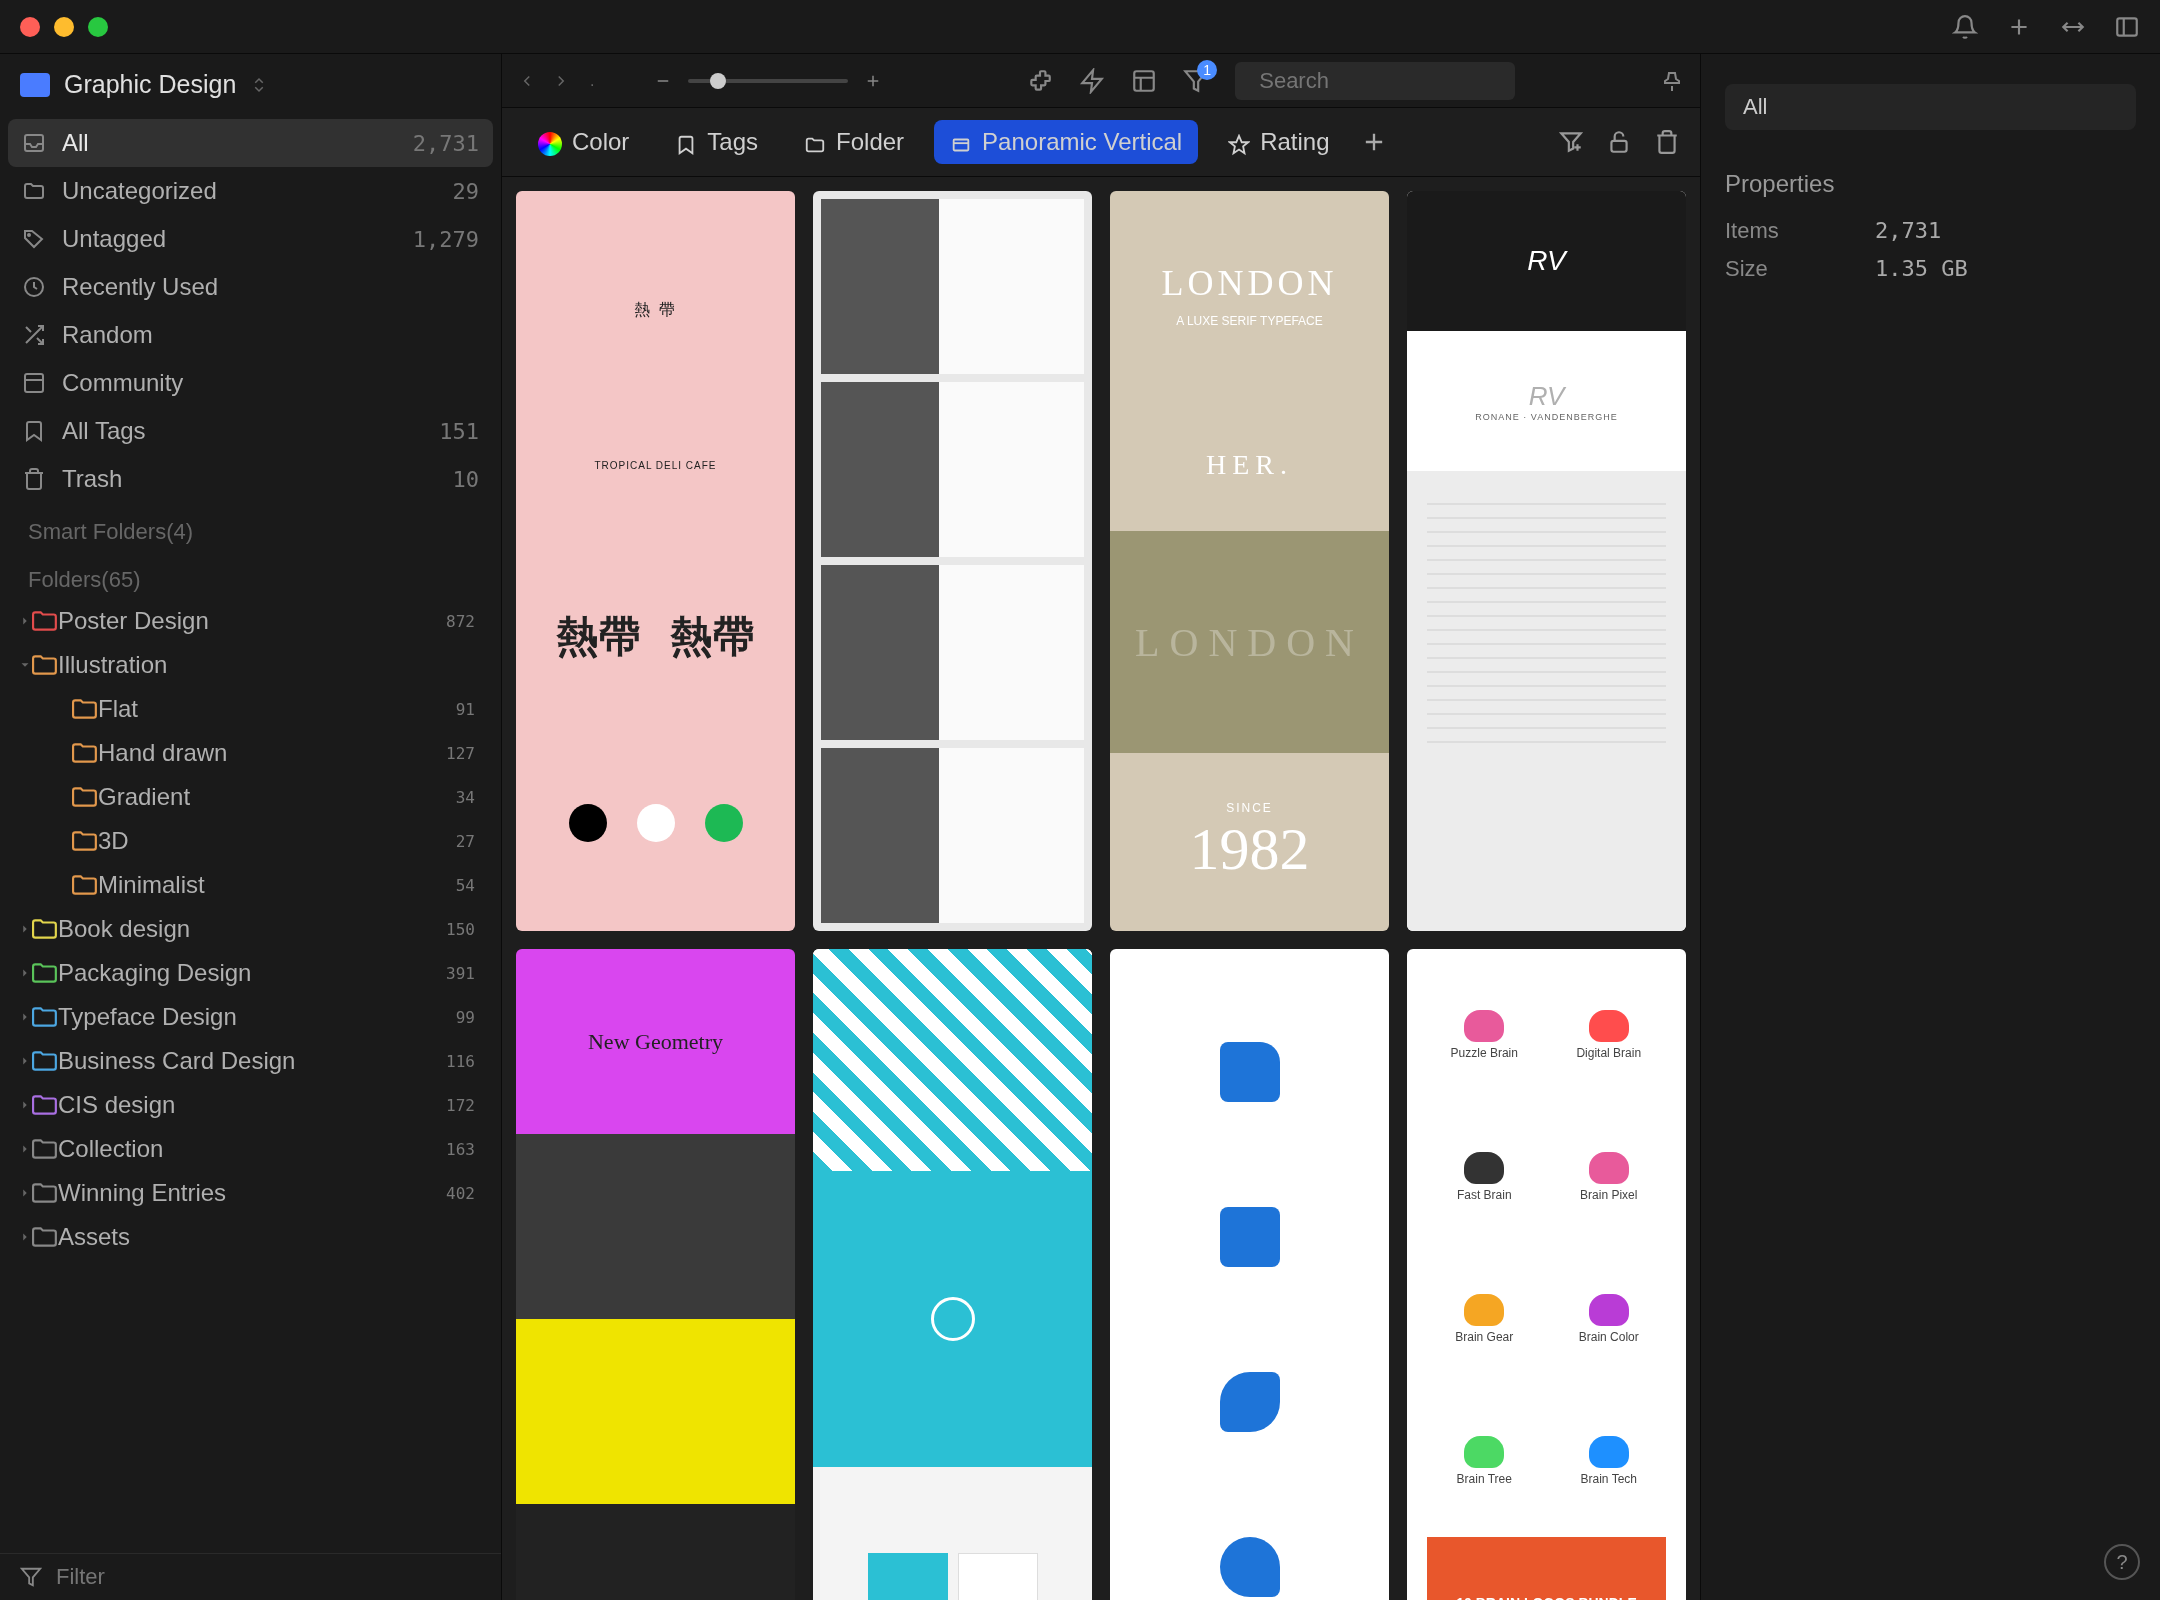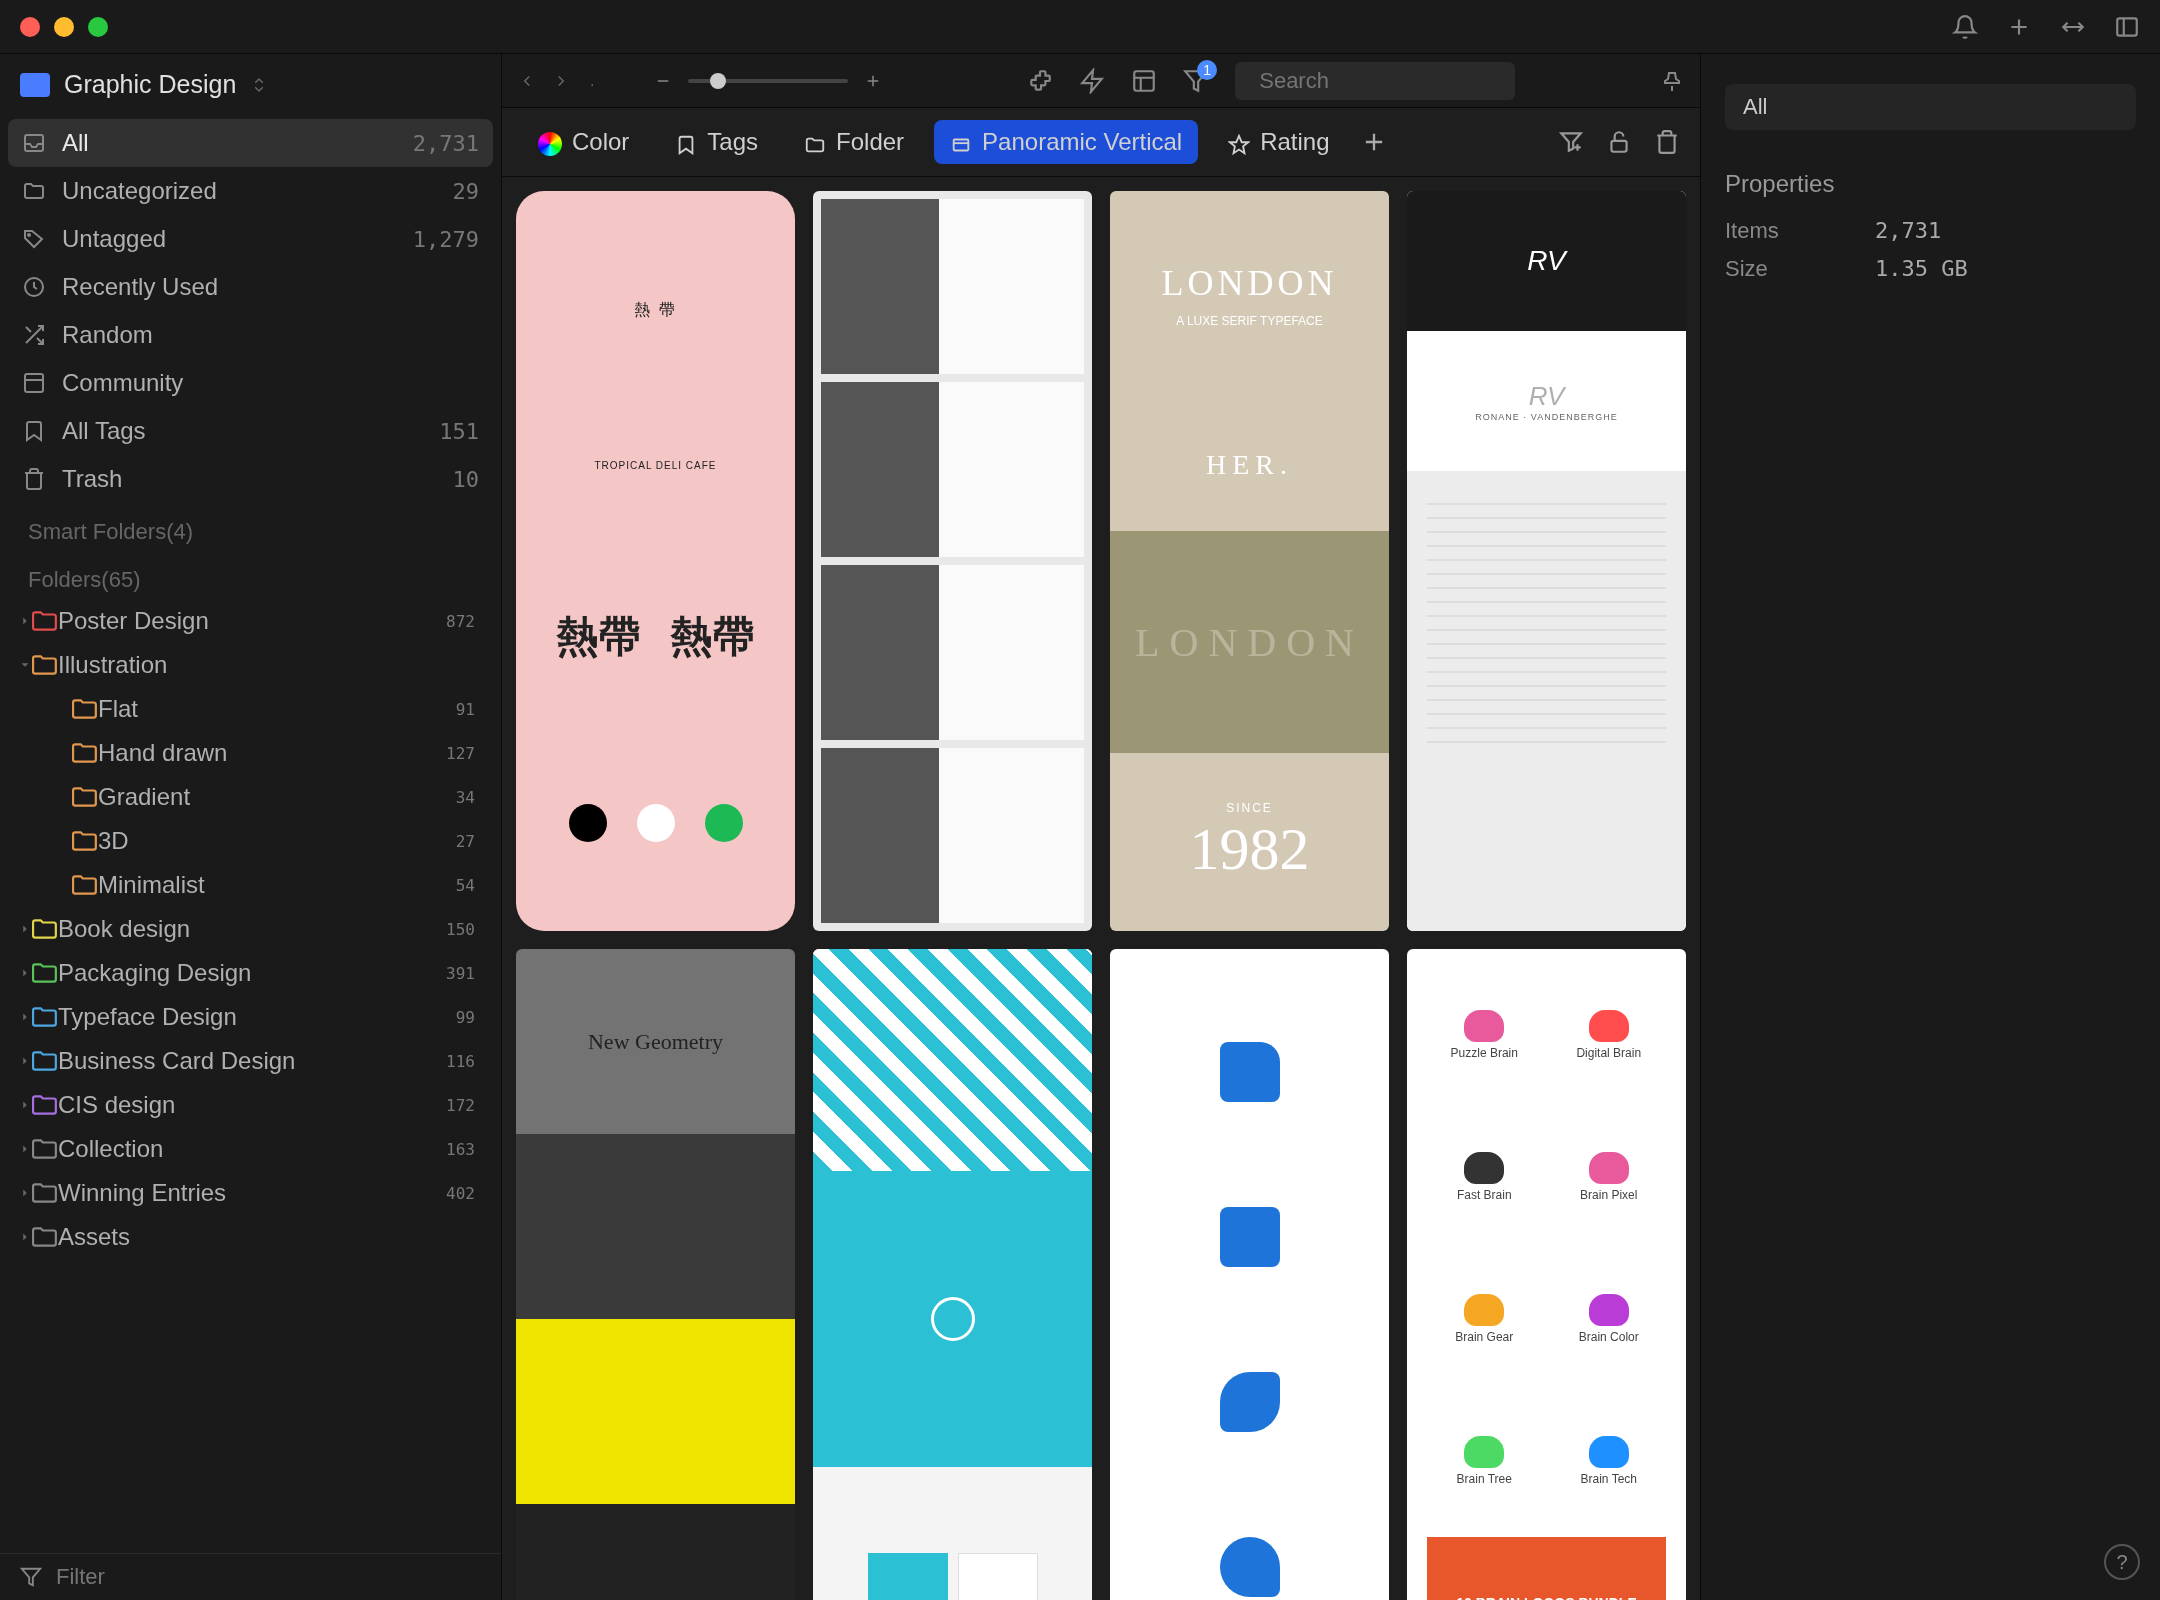--- a/index.html
+++ b/index.html
@@ -206,21 +206,21 @@
   border-radius: 6px;
   overflow: hidden;
   height: 740px;
   display: flex;
   flex-direction: column;
   font-size: 14px;
   cursor: pointer;
 }
 
 
-.thumb1 { background: #f4c6c6; color:#222; align-items:center; justify-content:space-around; padding:20px;border-radius:28px; }
+.thumb1 { background: #f4c6c6; color:#222; align-items:center; justify-content:space-around; padding:20px; }
 .thumb1 .t1-title{font-size:16px; letter-spacing:2px; text-align:center; margin-top:20px;}
 .thumb1 .t1-sub{font-size:10px; letter-spacing:1px;}
 .thumb1 .t1-char{font-size:42px; font-weight:bold;}
 .thumb1 .t1-row{display:flex; gap:30px;}
 .thumb1 .t1-swatch{width:38px;height:38px;border-radius:50%;}
 
 .thumb2 { background:#e8e8e8; padding:8px; gap:8px; }
 .thumb2 .page{background:#fff; flex:1; display:flex;}
 .thumb2 .page .l{width:45%; background:#555;}
 .thumb2 .page .r{width:55%; padding:8px; background:#fafafa;}
@@ -234,21 +234,21 @@
 .thumb3 .t3e{font-size:12px; letter-spacing:2px;}
 
 .thumb4 { background:#fff; }
 .thumb4 .top{background:#1a1a1a; height:140px; color:#fff; display:flex; align-items:center; justify-content:center; font-size:28px; font-style:italic;}
 .thumb4 .mid{height:140px; display:flex; flex-direction:column; align-items:center; justify-content:center;}
 .thumb4 .mid .logo{font-size:26px; font-style:italic;}
 .thumb4 .bot{flex:1; background:#ececec; padding:20px; color:#888; font-size:11px; text-align:center;}
 
 .thumb5 { background:#222;}
 .thumb5 .s{height:25%; display:flex; align-items:center; justify-content:center;}
-.thumb5 .s1{background:#737373;}
+.thumb5 .s1{background:#d946ef;}
 .thumb5 .s2{background:#3a3a3a;}
 .thumb5 .s3{background:#efe400;}
 .thumb5 .s4{background:#222;}
 .thumb5 .txt{font-family:cursive; font-size:22px; color:#222;}
 
 .thumb6 { background:#fff;}
 .thumb6 .pat{height:30%; background:repeating-linear-gradient(45deg,#2bc0d4 0 14px,#fff 14px 28px);}
 .thumb6 .plain{height:40%; background:#2bc0d4; display:flex; align-items:center; justify-content:center;}
 .thumb6 .circ{width:44px;height:44px;border:3px solid #fff;border-radius:50%;}
 .thumb6 .cards{height:30%; display:flex; align-items:center; justify-content:center; gap:10px; background:#f4f4f4;}

